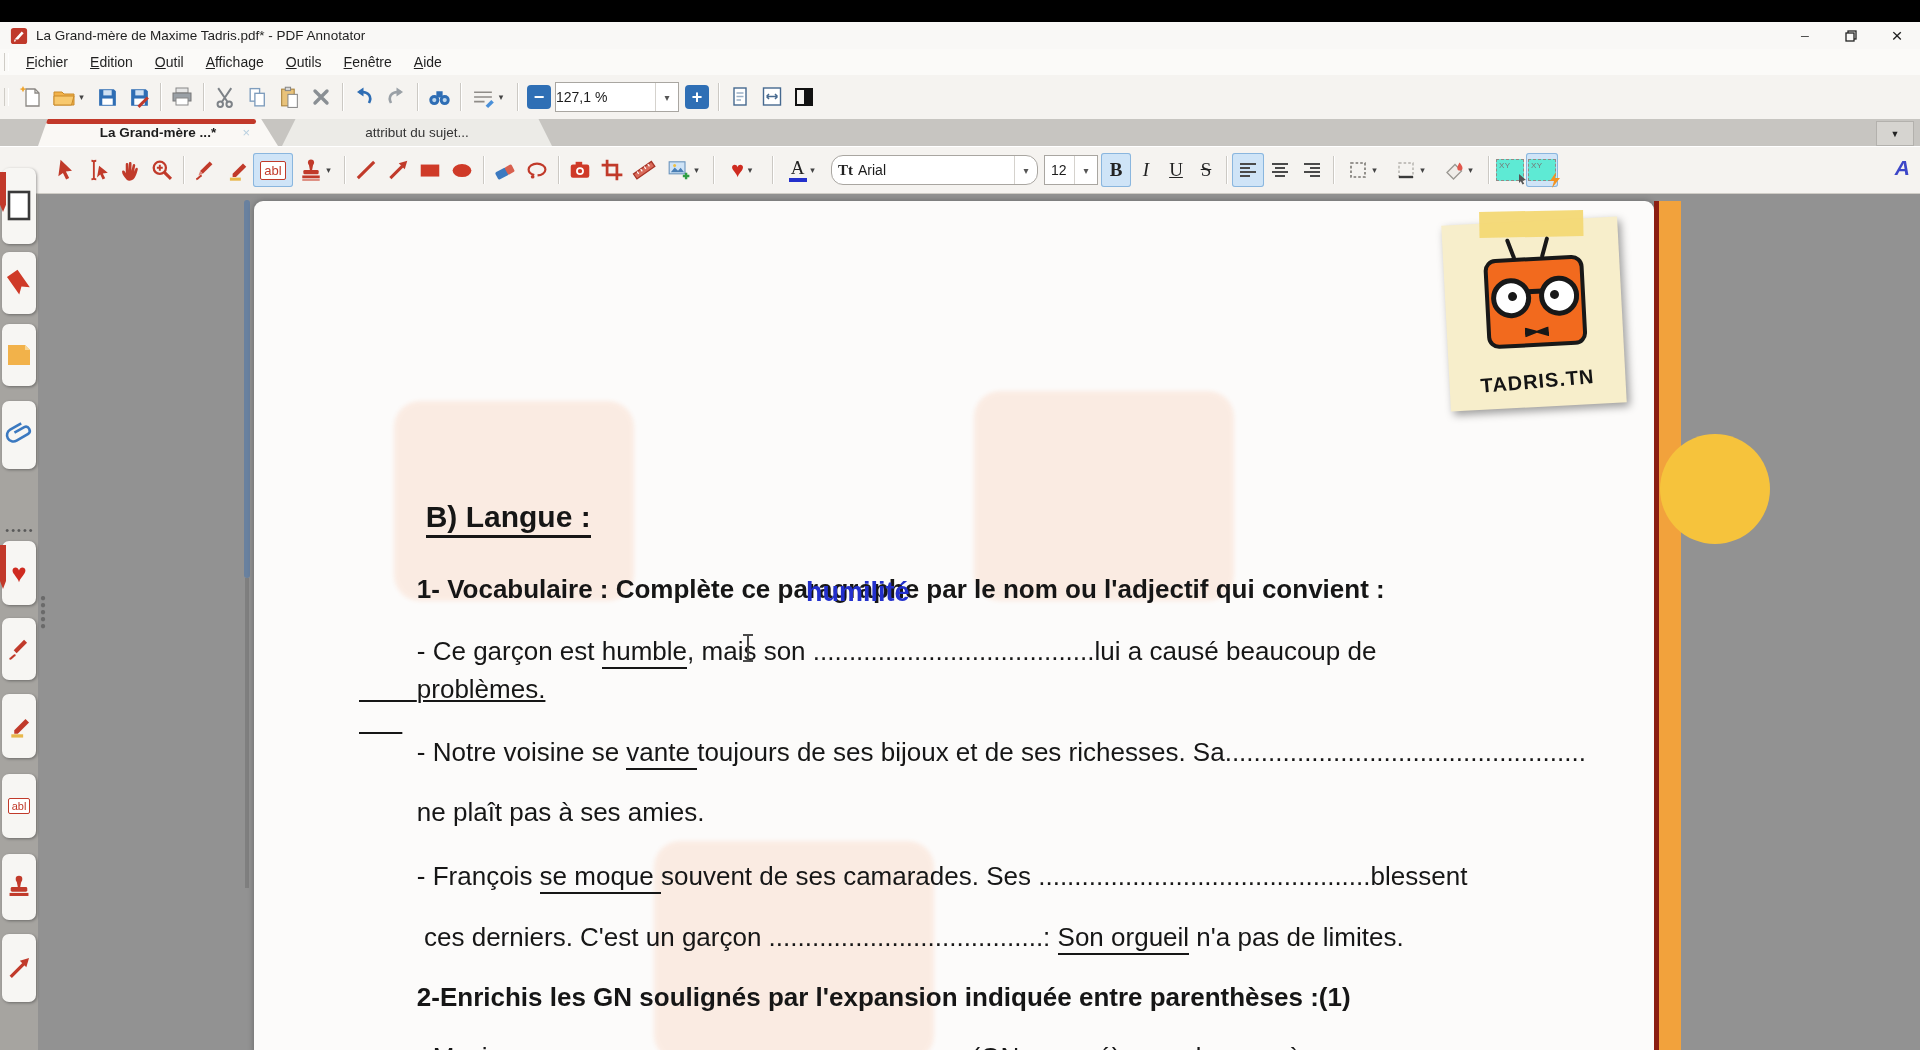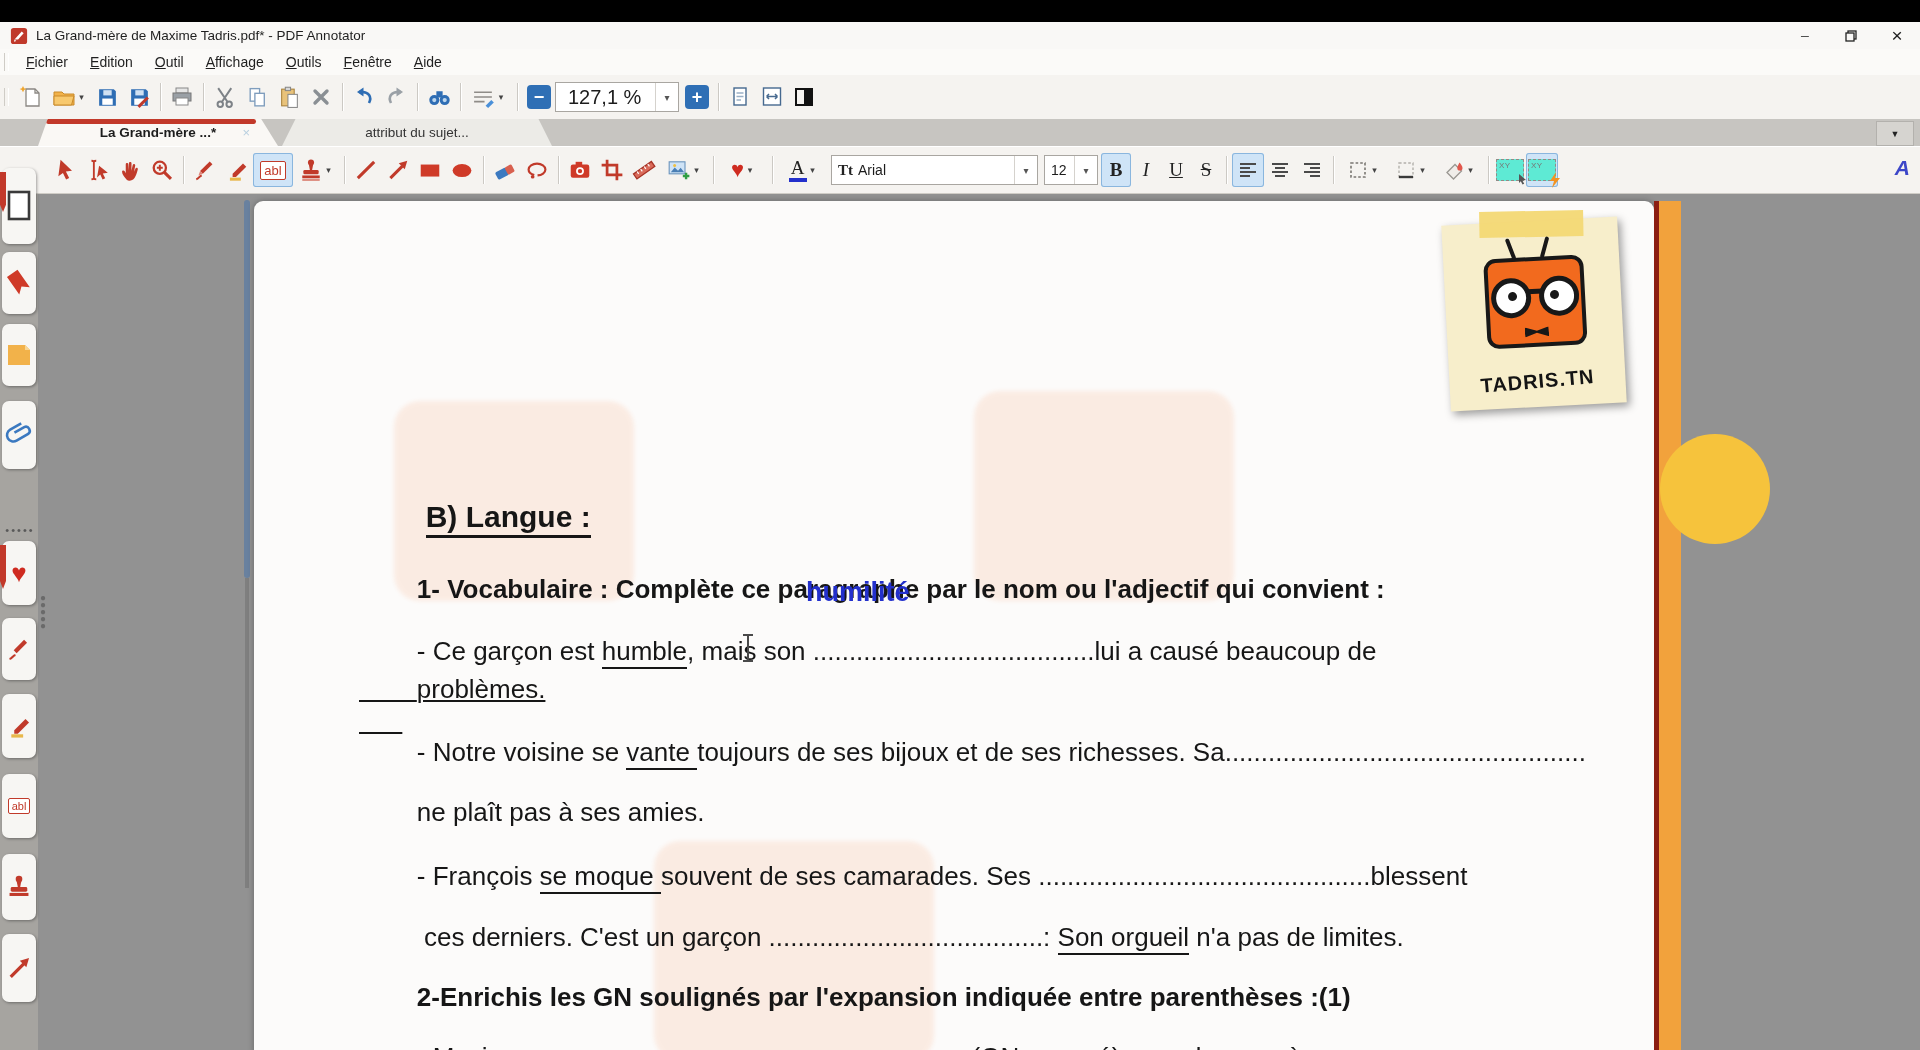--- a/index.html
+++ b/index.html
@@ -42,21 +42,21 @@
   .tab-menu{position:absolute;right:6px;top:2px;width:36px;height:23px;background:#d6d4d0;border:1px solid #b3b1ad;
             display:flex;align-items:center;justify-content:center;font-size:9px;color:#222;}
   
   .fmtbar{top:130px;height:48px;background:#f5f3f0;border-top:1px solid #fff;border-bottom:1px solid #cfccc6;
           display:flex;align-items:center;padding-left:50px;box-sizing:border-box;}
   .fbtn{width:32px;height:34px;display:flex;align-items:center;justify-content:center;border-radius:3px;position:relative;}
   .fbtn.active{background:#cfe4f7;box-shadow:0 0 0 1px #8ab6de inset;}
   .letterbtn{font-family:"Liberation Serif",serif;font-size:19px;color:#222;width:30px;height:34px;
              display:flex;align-items:center;justify-content:center;border-radius:3px;}
   .abl-box{border:1.6px solid #c13a2a;color:#c13a2a;font-size:13px;padding:1px 3px;background:#fff;border-radius:2px;}
-  .fontcombo{width:205px;margin:0 3px;}
+  .fontcombo{width:205px;margin:0 3px;border-radius:12px;}
   .sizecombo{width:52px;margin:0 3px;}
   .tt{font-family:"Liberation Serif",serif;font-size:15px;font-weight:bold;color:#222;margin:0 5px 0 6px;}
   .xybox{position:relative;width:26px;height:20px;border:1.4px dashed #8f8c88;background:#5eead4;}
   .xytxt{position:absolute;top:1px;left:2px;font-size:8px;color:#777;letter-spacing:.5px;}
   .panelA{position:absolute;right:10px;top:9px;font-size:21px;font-weight:bold;font-style:italic;color:#3c46c8;}
   
   .main{position:absolute;top:178px;left:0;right:0;bottom:12px;background:#929292;overflow:visible;}
   .side-strip{position:absolute;left:0;top:0;bottom:0;width:38px;background:#a6a4a0;}
   .side-tab{position:absolute;left:2px;width:34px;background:#f7f6f3;border-radius:7px;
             display:flex;align-items:center;justify-content:center;box-shadow:1px 1px 3px rgba(0,0,0,.35);}
@@ -248,21 +248,21 @@
       </svg>
       <span class="caret">▾</span>
     </div>
 
     <div class="sep"></div>
 
     <div class="bluebtn" style="margin:0 4px;">
       <span>−</span>
     </div>
     <div class="combo" style="width:122px;">
-      <span style="flex:1;padding-left:12px;font-size:20px;color:#1c1c1c;">127,1 %</span>
+      <span style="flex:1;padding-left:0;font-size:14px;color:#1c1c1c;">127,1 %</span>
       <span class="chev">▾</span>
     </div>
     <div class="bluebtn" style="margin:0 4px 0 6px;">
       <span>+</span>
     </div>
 
     <div class="sep"></div>
 
     <div class="tbtn">
       <svg width="24" height="24" viewBox="0 0 24 24">

